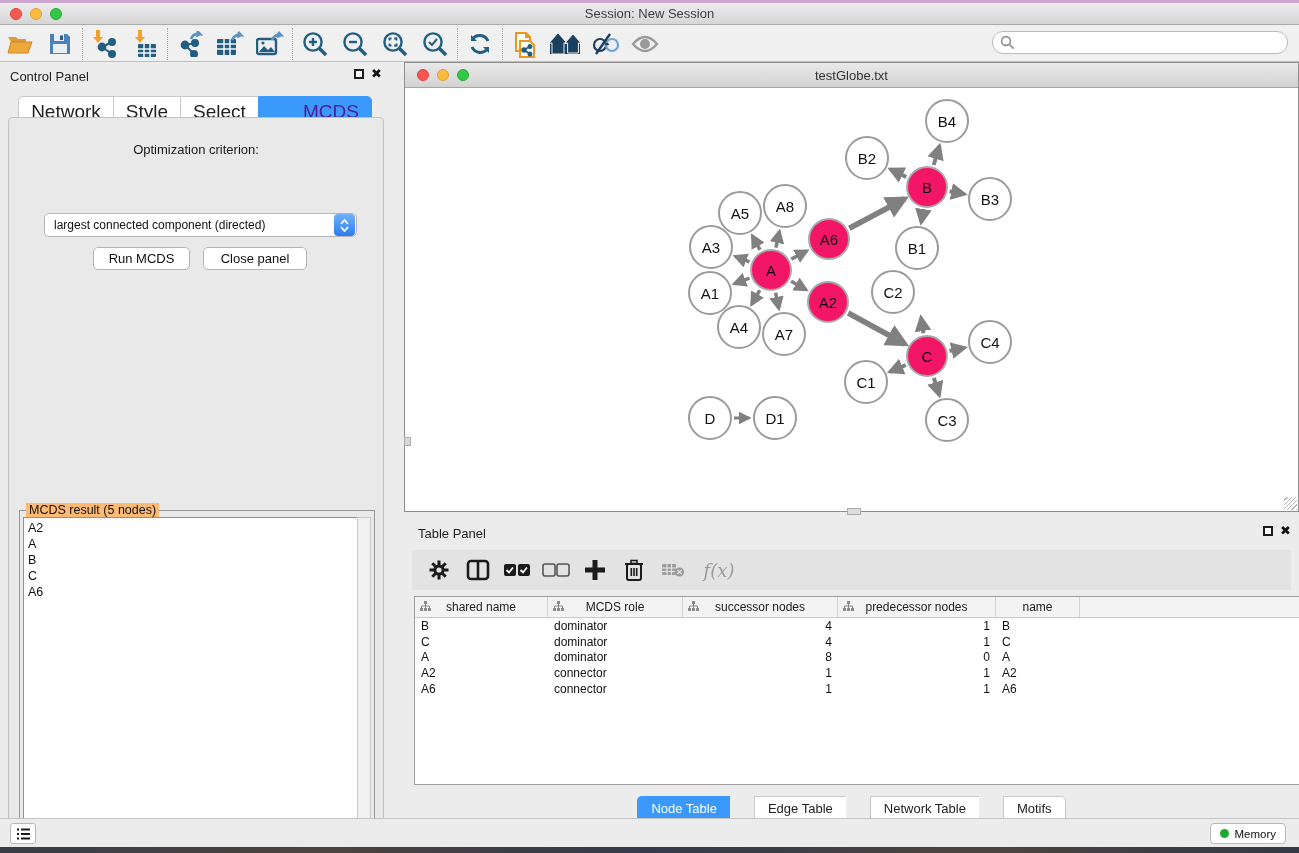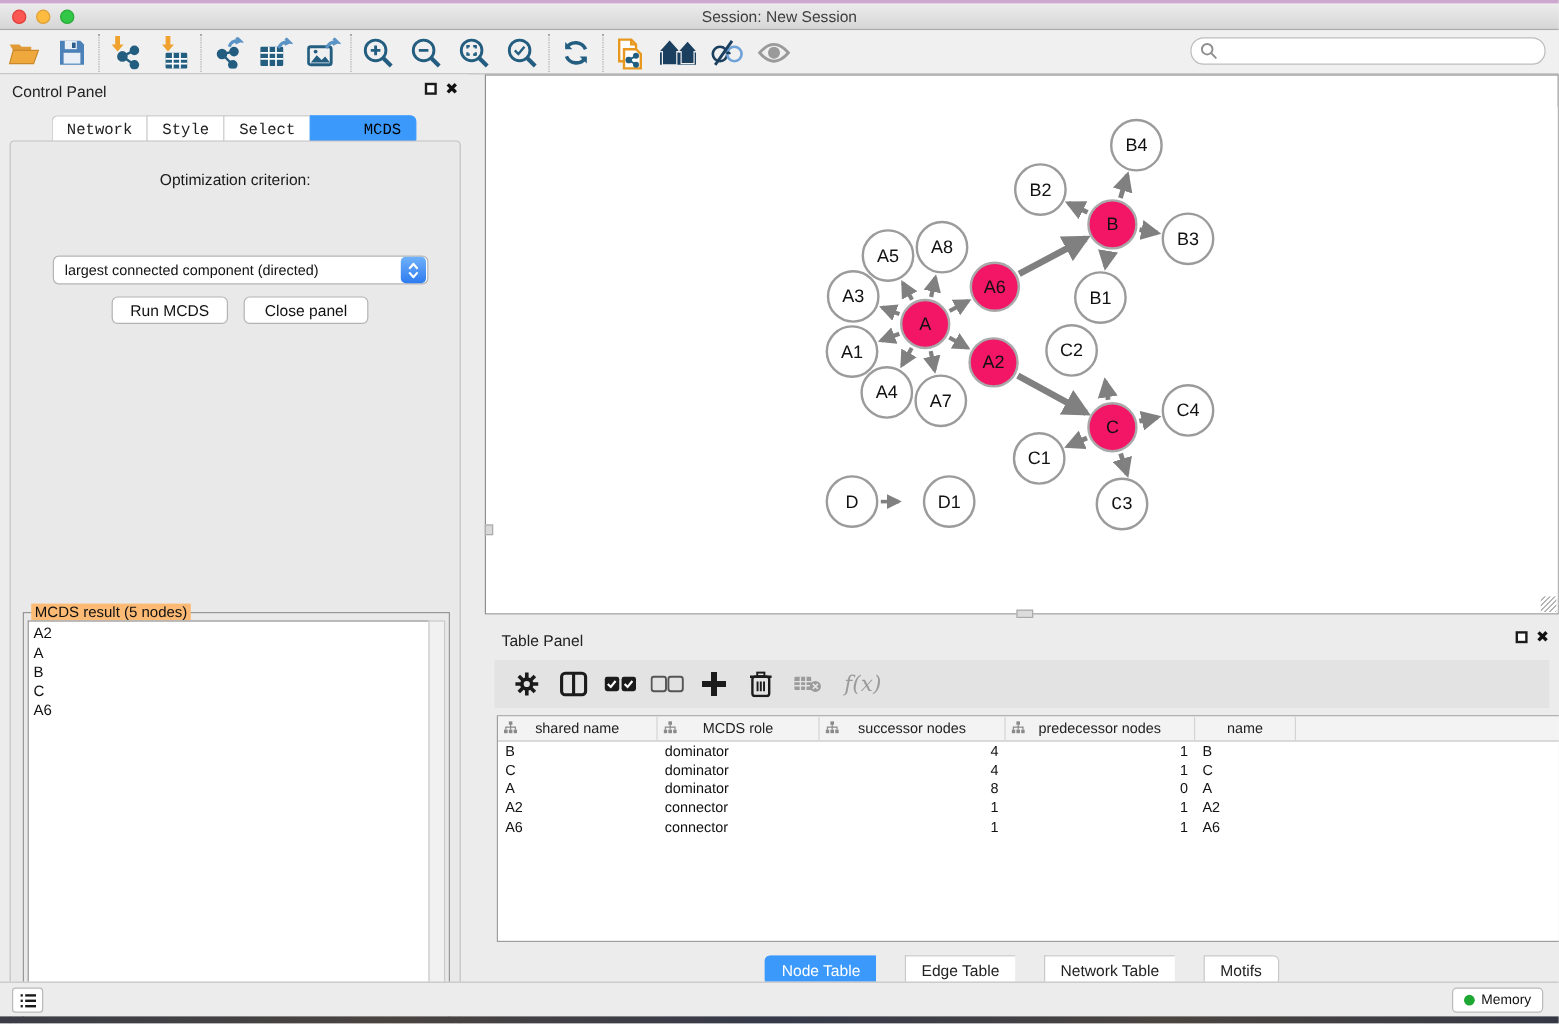--- a/index.html
+++ b/index.html
@@ -30,25 +30,25 @@
      border:1px solid #BDBDBD; border-radius:11px; display:flex; align-items:center; padding-left:7px; }
   .search-wrap input { border:none; outline:none; flex:1; font-size:12px; background:transparent; height:18px; }
 
   
   .control-panel { position:absolute; left:0; top:62px; width:390px; height:756px; background:#ECECEC; }
   .cp-header { height:28px; display:flex; align-items:center; padding-left:10px; font-size:13px; color:#222; }
   .win-btns { position:absolute; right:8px; top:7px; display:flex; gap:7px; align-items:center; }
   .float-btn { width:10px; height:10px; border:2px solid #1b1b1b; background:#fff; }
   .close-x { font-size:13px; font-weight:bold; color:#111; line-height:10px; }
   .cp-tabs { position:absolute; left:0; top:34px; width:390px; display:flex; justify-content:center; }
-  .tab { font-size:13px; padding:4px 12px; background:#fff; border:1px solid #C9C9C9; color:#222;
-     border-right:none;font-family:Liberation Mono, monospace; }
+  .tab { font-size:19px; padding:4px 12px; background:#fff; border:1px solid #C9C9C9; color:#222;
+     border-right:none; }
   .tab:first-child { border-radius:5px 0 0 5px; }
   .tab:last-child { border-radius:0 5px 5px 0; border-right:1px solid #C9C9C9; }
-  .tab.active { background:#3B99FC; color:#000000; border-color:#3B99FC;padding-left:44px; }
+  .tab.active { background:#3B99FC; color:#4c1d95; border-color:#3B99FC;padding-left:44px; }
   .cp-body { position:absolute; left:8px; top:55px; width:376px; height:745px; background:#E9E9E9;
      border:1px solid #C2C2C2; border-radius:4px; }
   .opt-label { text-align:center; margin-top:24px; font-size:13px; color:#1a1a1a; }
   .dropdown { position:absolute; left:35px; top:95px; width:313px; height:24px; background:#fff;
      border:1px solid #B5B5B5; border-radius:5px; display:flex; align-items:center; font-size:12px; color:#111; }
   .dropdown .dd-text { padding-left:9px; flex:1; white-space:nowrap; overflow:hidden; }
   .dd-stepper { width:21px; height:22px; border-radius:4px; margin-right:1px;
      background:linear-gradient(#6FB1FA,#2E7BF0); display:flex; flex-direction:column;
      align-items:center; justify-content:center; gap:1px; }
   .dd-stepper svg { display:block; }
@@ -322,20 +322,26 @@
           <div>B</div>
           <div>C</div>
           <div>A6</div>
         </div>
       <div class="result-scroll"></div>
     </div>
   </div>
 </div>
 
 <div class="net-window">
+  <div class="net-titlebar">
+    <span class="traffic tl-red" style="margin-left:12px"></span>
+    <span class="traffic tl-yellow"></span>
+    <span class="traffic tl-green"></span>
+    <div class="net-title">testGlobe.txt</div>
+  </div>
   <div class="net-canvas" id="net-canvas">
     <svg class="edges" id="edges-svg" width="893" height="422">
       <defs>
         <marker id="arrow" viewBox="0 0 10 10" refX="8" refY="5" markerWidth="4.2" markerHeight="4.2" orient="auto-start-reverse">
           <path d="M0 0 L10 5 L0 10 Z" fill="#808080"></path>
         </marker>
       </defs>
     <line x1="344.52383930205286" y1="172.7674717324536" x2="330.2773990498533" y2="167.30633630244375" stroke="#808080" stroke-width="3.5" marker-end="url(#arrow)"></line>
         <line x1="355.01124522107034" y1="160.7948702451939" x2="347.42207061965956" y2="146.84058146195474" stroke="#808080" stroke-width="3.5" marker-end="url(#arrow)"></line>
         <line x1="370.91502821252493" y1="158.53129959988598" x2="374.44388115105875" y2="142.3994004523028" stroke="#808080" stroke-width="3.5" marker-end="url(#arrow)"></line>
@@ -368,22 +374,22 @@
       <div class="gnode dom" style="left: 345px; top: 160px; width: 42px; height: 42px;">A</div>
       <div class="gnode" style="left: 466px; top: 181px; width: 44px; height: 44px;">C2</div>
       <div class="gnode" style="left: 283px; top: 182px; width: 44px; height: 44px;">A1</div>
       <div class="gnode dom" style="left: 402px; top: 192px; width: 42px; height: 42px;">A2</div>
       <div class="gnode" style="left: 312px; top: 216px; width: 44px; height: 44px;">A4</div>
       <div class="gnode" style="left: 357px; top: 223px; width: 44px; height: 44px;">A7</div>
       <div class="gnode" style="left: 563px; top: 231px; width: 44px; height: 44px;">C4</div>
       <div class="gnode dom" style="left: 501px; top: 246px; width: 42px; height: 42px;">C</div>
       <div class="gnode" style="left: 439px; top: 271px; width: 44px; height: 44px;">C1</div>
       <div class="gnode" style="left: 283px; top: 307px; width: 44px; height: 44px;">D</div>
-      <div class="gnode" style="left: 364px; top: 307px; width: 44px; height: 44px; text-align: center;">D1</div>
-      <div class="gnode" style="left: 508px; top: 309px; width: 44px; height: 44px; font-family: Liberation Mono, monospace;">C3</div>
+      <div class="gnode" style="left: 348px; top: 307px; width: 44px; height: 44px; text-align: center;">D1</div>
+      <div class="gnode" style="left: 520px; top: 309px; width: 44px; height: 44px;">C3</div>
     </div>
   <div class="left-grip"></div>
   <div class="bottom-grip"></div>
   <div class="resize-grip"></div>
 </div>
 
 <div class="table-panel">
   <div class="tp-header">
     <span>Table Panel</span>
     <span class="win-btns" style="top:6px">

